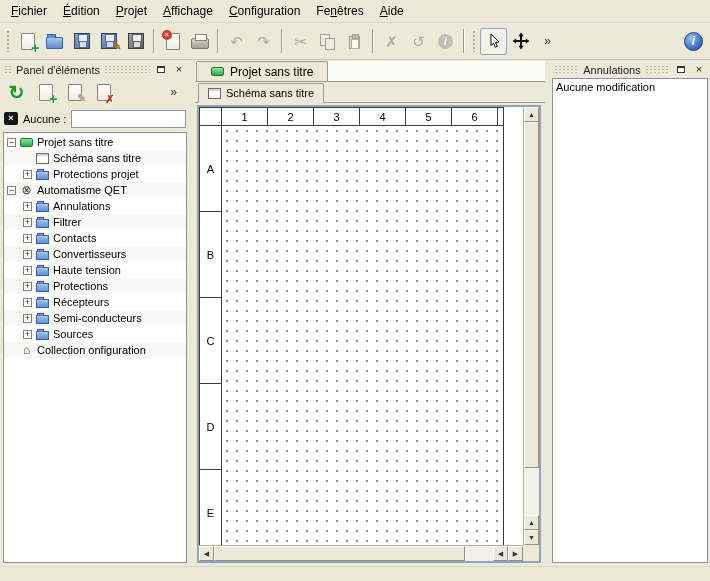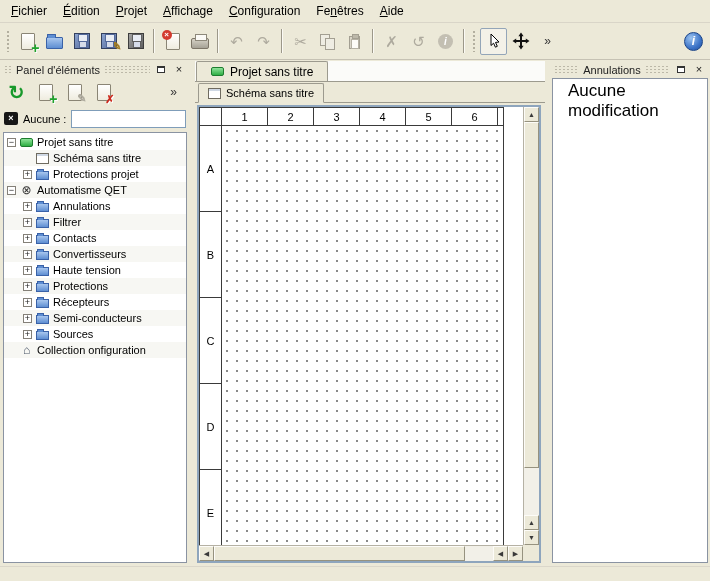--- a/index.html
+++ b/index.html
@@ -124,21 +124,21 @@
   .sbtn{width:15px;height:15px;flex:none;background:#ece9d8;border:1px solid;border-color:#fdfcf8 #96927f #96927f #fdfcf8;display:flex;align-items:center;justify-content:center;font-size:7px;color:#3a3a3a;padding:0;cursor:default;}
   .vscroll .sbtn{width:100%;}
   .hscroll .sbtn{height:100%;}
   .vtrack{flex:1;position:relative;}
   .htrack{flex:1;position:relative;}
   .vthumb{position:absolute;left:0;right:0;top:0;height:88%;background:#ece9d8;border:1px solid;border-color:#fdfcf8 #96927f #96927f #fdfcf8;}
   .hthumb{position:absolute;top:0;bottom:0;left:0;width:90%;background:#ece9d8;border:1px solid;border-color:#fdfcf8 #96927f #96927f #fdfcf8;}
   .scorner{background:#ece9d8;}
 
   
-  .undolist{flex:1;margin:1px 2px 3px 2px;background:#fff;border:1px solid #8a93a2;font-size:17px;padding:2px 15px;overflow:hidden;}
+  .undolist{flex:1;margin:1px 2px 3px 2px;background:#fff;border:1px solid #8a93a2;font-size:11px;padding:2px 3px;overflow:hidden;}
 
   .statusbar{height:15px;flex:none;border-top:1px solid #dbd7ca;}
 </style>
 </head>
 <body>
 
 <div class="app">
 
   <div class="menubar">
     <div class="menu-item"><u>F</u>ichier</div>

